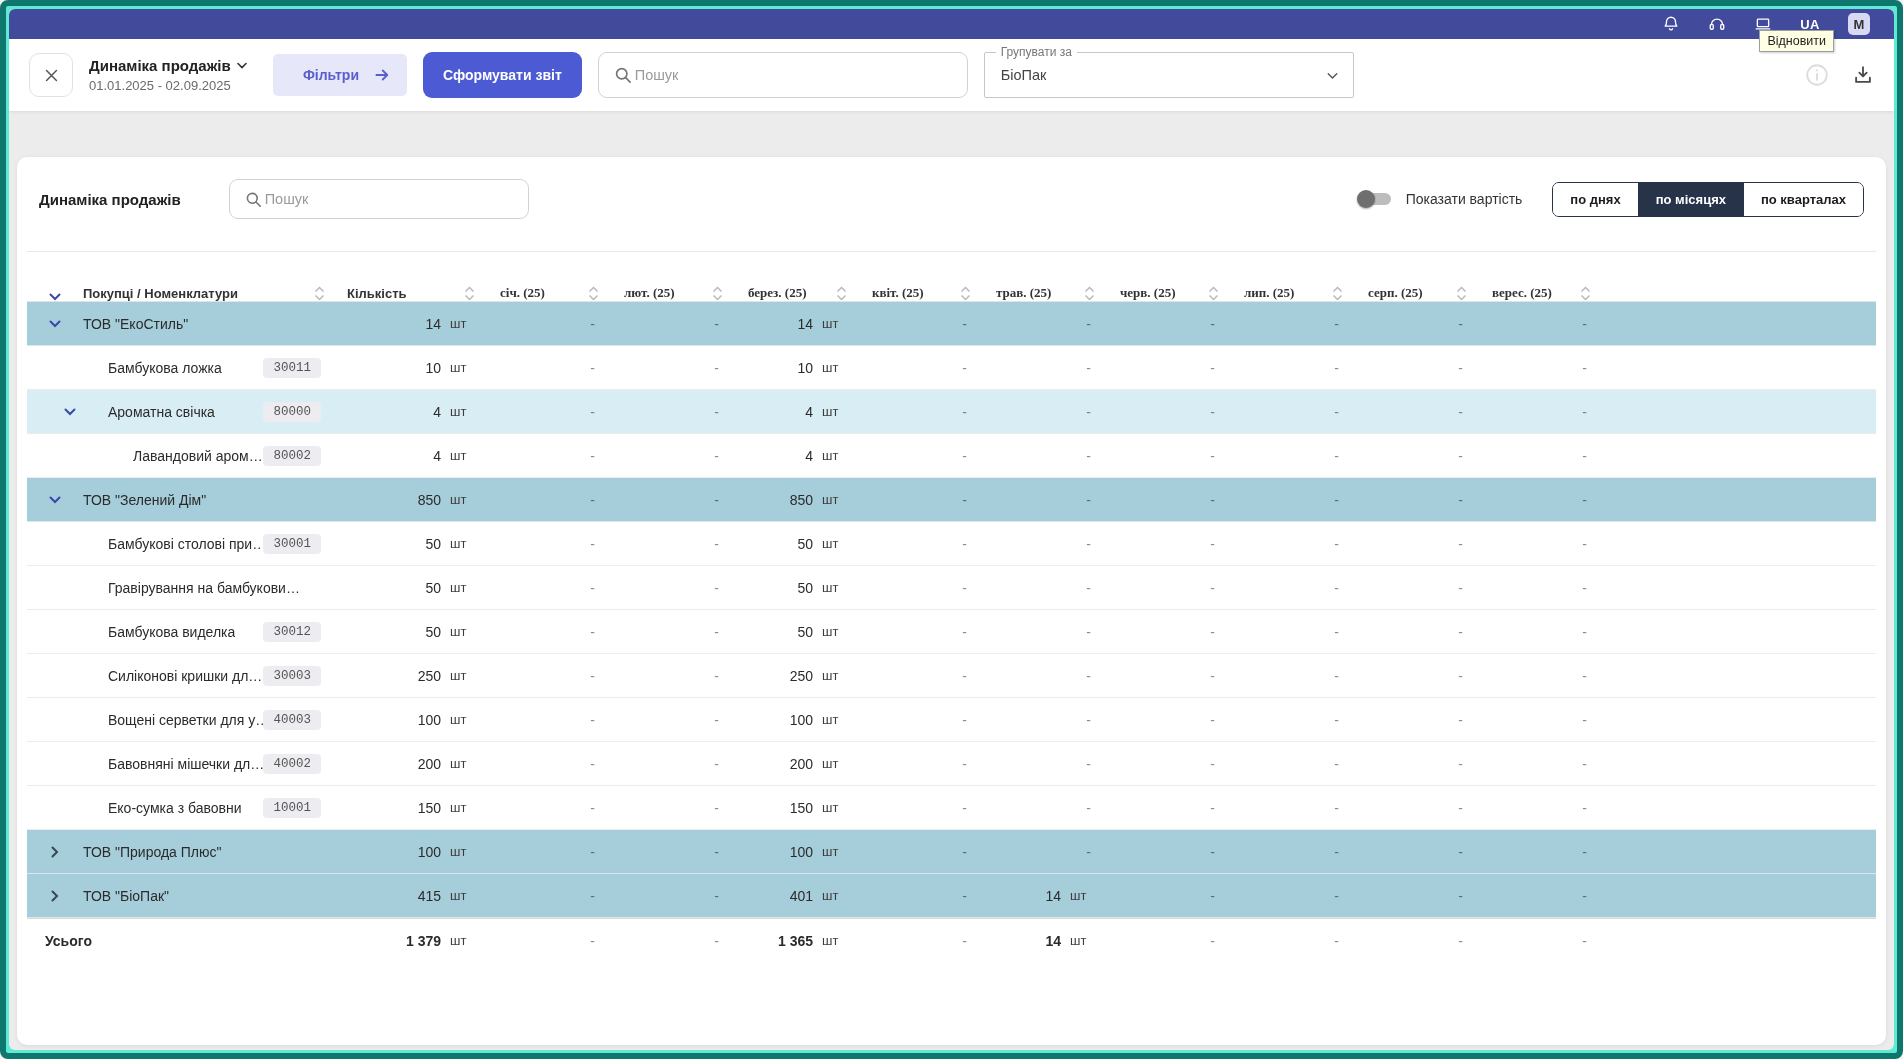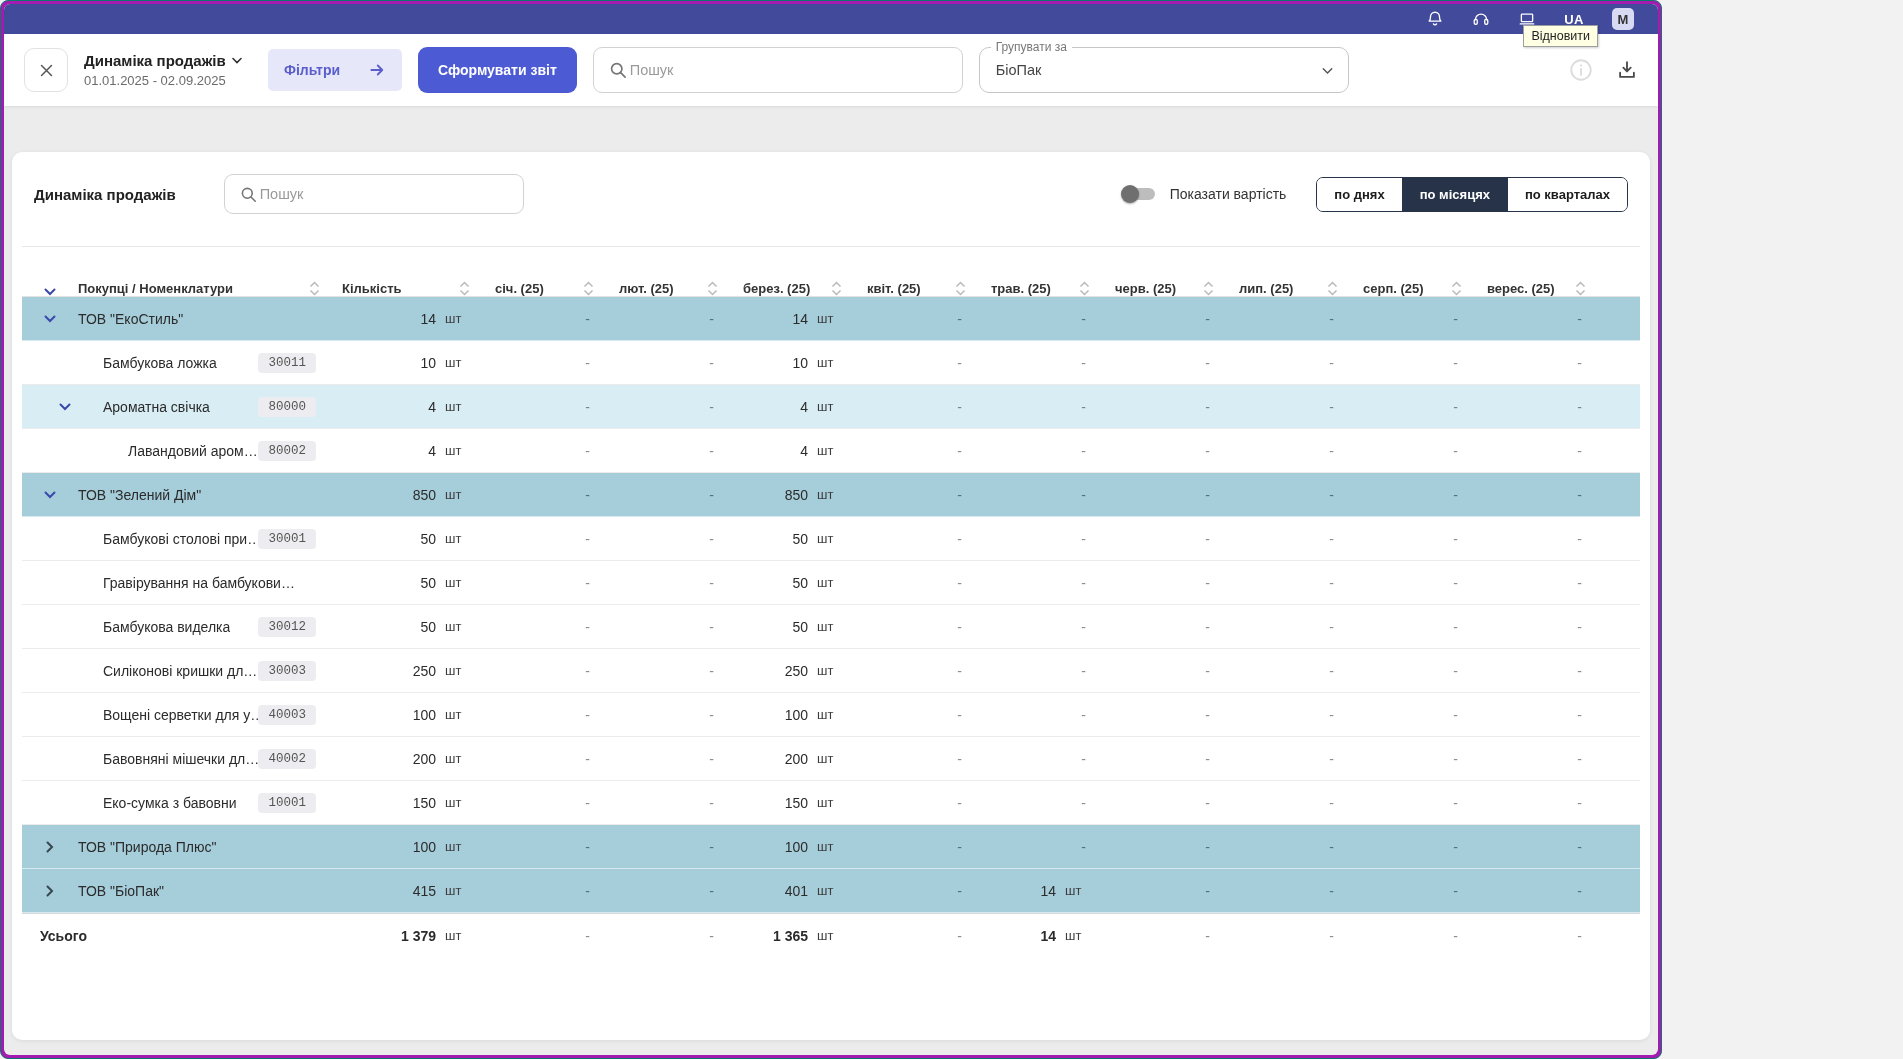--- a/index.html
+++ b/index.html
@@ -2,23 +2,23 @@
 <html><head>
 <meta charset="utf-8">
 <style>
   * { box-sizing: border-box; margin: 0; padding: 0; }
   html,body { width:1903px; height:1059px; }
   body {
     font-family: "Liberation Sans", "DejaVu Sans", sans-serif;
     background:#f2f2f2;
   }
   .window {
-    position:relative; width:1662px; height:1059px;
-    border:1px solid #0f766e; border-radius:8px; padding:3px;
-    background:#a21caf; overflow:hidden;
+    position:relative; width:1903px; height:1059px;
+    border:6px solid #0f766e; border-radius:8px; padding:3px;
+    background:#5eead4; overflow:hidden;
   }
   .inner { height:100%; border-radius:6px; overflow:hidden; background:#ececec; display:flex; flex-direction:column; }
 
   
   .topbar {
     height:30px; flex:0 0 30px; background:#424a9c;
     display:flex; align-items:center; justify-content:flex-end;
     gap:28px; padding-right:24px; border-radius:5px 5px 0 0;
   }
   .topbar .tbicon { display:flex; align-items:center; cursor:pointer; }
@@ -44,34 +44,34 @@
   .btn-close {
     width:44px; height:44px; border:1px solid #e2e2e2; border-radius:10px;
     background:#fff; display:flex; align-items:center; justify-content:center; cursor:pointer;
   }
   .title-block { width:168px; cursor:pointer; }
   .title-line { display:flex; align-items:center; gap:6px; font-size:15px; font-weight:700; color:#222; white-space:nowrap; }
   .date-range { margin-top:4px; font-size:13px; color:#6b6b6b; white-space:nowrap; }
   .btn-filters {
     height:42px; padding:12px 16px; min-width:134px; border:none; border-radius:5px;
     background:#e7e7fa; color:#5a5ecb; font-size:14px; font-weight:600;
-    display:flex; align-items:center; justify-content:space-between; gap:14px; cursor:pointer;
+    display:flex; align-items:center; justify-content:flex-end; gap:14px; cursor:pointer;
   }
   .btn-report {
     height:46px; padding:0 20px; border:none; border-radius:9px;
     background:#4c5ad4; color:#fff; font-size:14px; font-weight:600; cursor:pointer; white-space:nowrap;
   }
   .searchbox {
     height:46px; width:370px; border:1px solid #d2d2d2; border-radius:9px;
     display:flex; align-items:center; gap:2px; padding:0 14px; background:#fff;
   }
   .searchbox input { border:none; outline:none; flex:1; font-size:14.5px; color:#333; font-family:inherit; background:transparent; }
   .searchbox input::placeholder { color:#9a9a9a; }
   .selectbox {
-    position:relative; height:46px; border:1px solid #c6c6c6; border-radius:10px;
+    position:relative; height:46px; border:1px solid #c6c6c6; border-radius:2px;
     display:flex; align-items:center; padding:0 12px 0 16px; background:#fff; cursor:pointer;
   }
   .selectbox .flabel {
     position:absolute; top:-8px; left:11px; background:#fff; padding:0 5px;
     font-size:12px; color:#777; white-space:nowrap;
   }
   .selectbox .value { flex:1; font-size:14.5px; color:#444; white-space:nowrap; overflow:hidden; }
   .selectbox .icons { display:flex; align-items:center; gap:10px; }
   .w370 { width:370px; } .w382 { width:382px; }
   .toolbar .right-icons { margin-left:auto; display:flex; align-items:center; gap:22px; }
@@ -106,21 +106,21 @@
   .thead, .tr {
     display:grid;
     grid-template-columns: 56px 254px 150px repeat(9, 124px) minmax(0,1fr);
     align-items:stretch;
   }
   .thead { height:50px; border-bottom:1px solid #e3e3e3; }
   .tr { height:44px; border-bottom:1px solid #ececec; }
   .th { display:flex; align-items:flex-end; font-size:13px; font-weight:600; color:#333; cursor:pointer; }
   .th .sortwrap { margin-left:auto; margin-right:12px; display:flex; align-items:center; }
   .th-chev { justify-content:center; }
-  .th-month { padding-left:13px; }
+  .th-month { padding-left:13px;font-family:Liberation Serif, serif; }
   .td { display:flex; align-items:center; font-size:14px; color:#2b2b2b; overflow:hidden; }
   .td-chev { justify-content:center; }
   .td-chev.sub { justify-content:flex-end; padding-right:7px; }
   .td-name { padding-right:16px; }
   .td-name .nm { white-space:nowrap; overflow:hidden; }
   .lvl1 { padding-left:25px; } .lvl2 { padding-left:50px; }
   .code {
     margin-left:auto; flex:0 0 auto; background:#ededf1; border-radius:4px;
     padding:3px 10px; font-size:12.5px; color:#555;font-family:Liberation Mono, monospace;
   }

